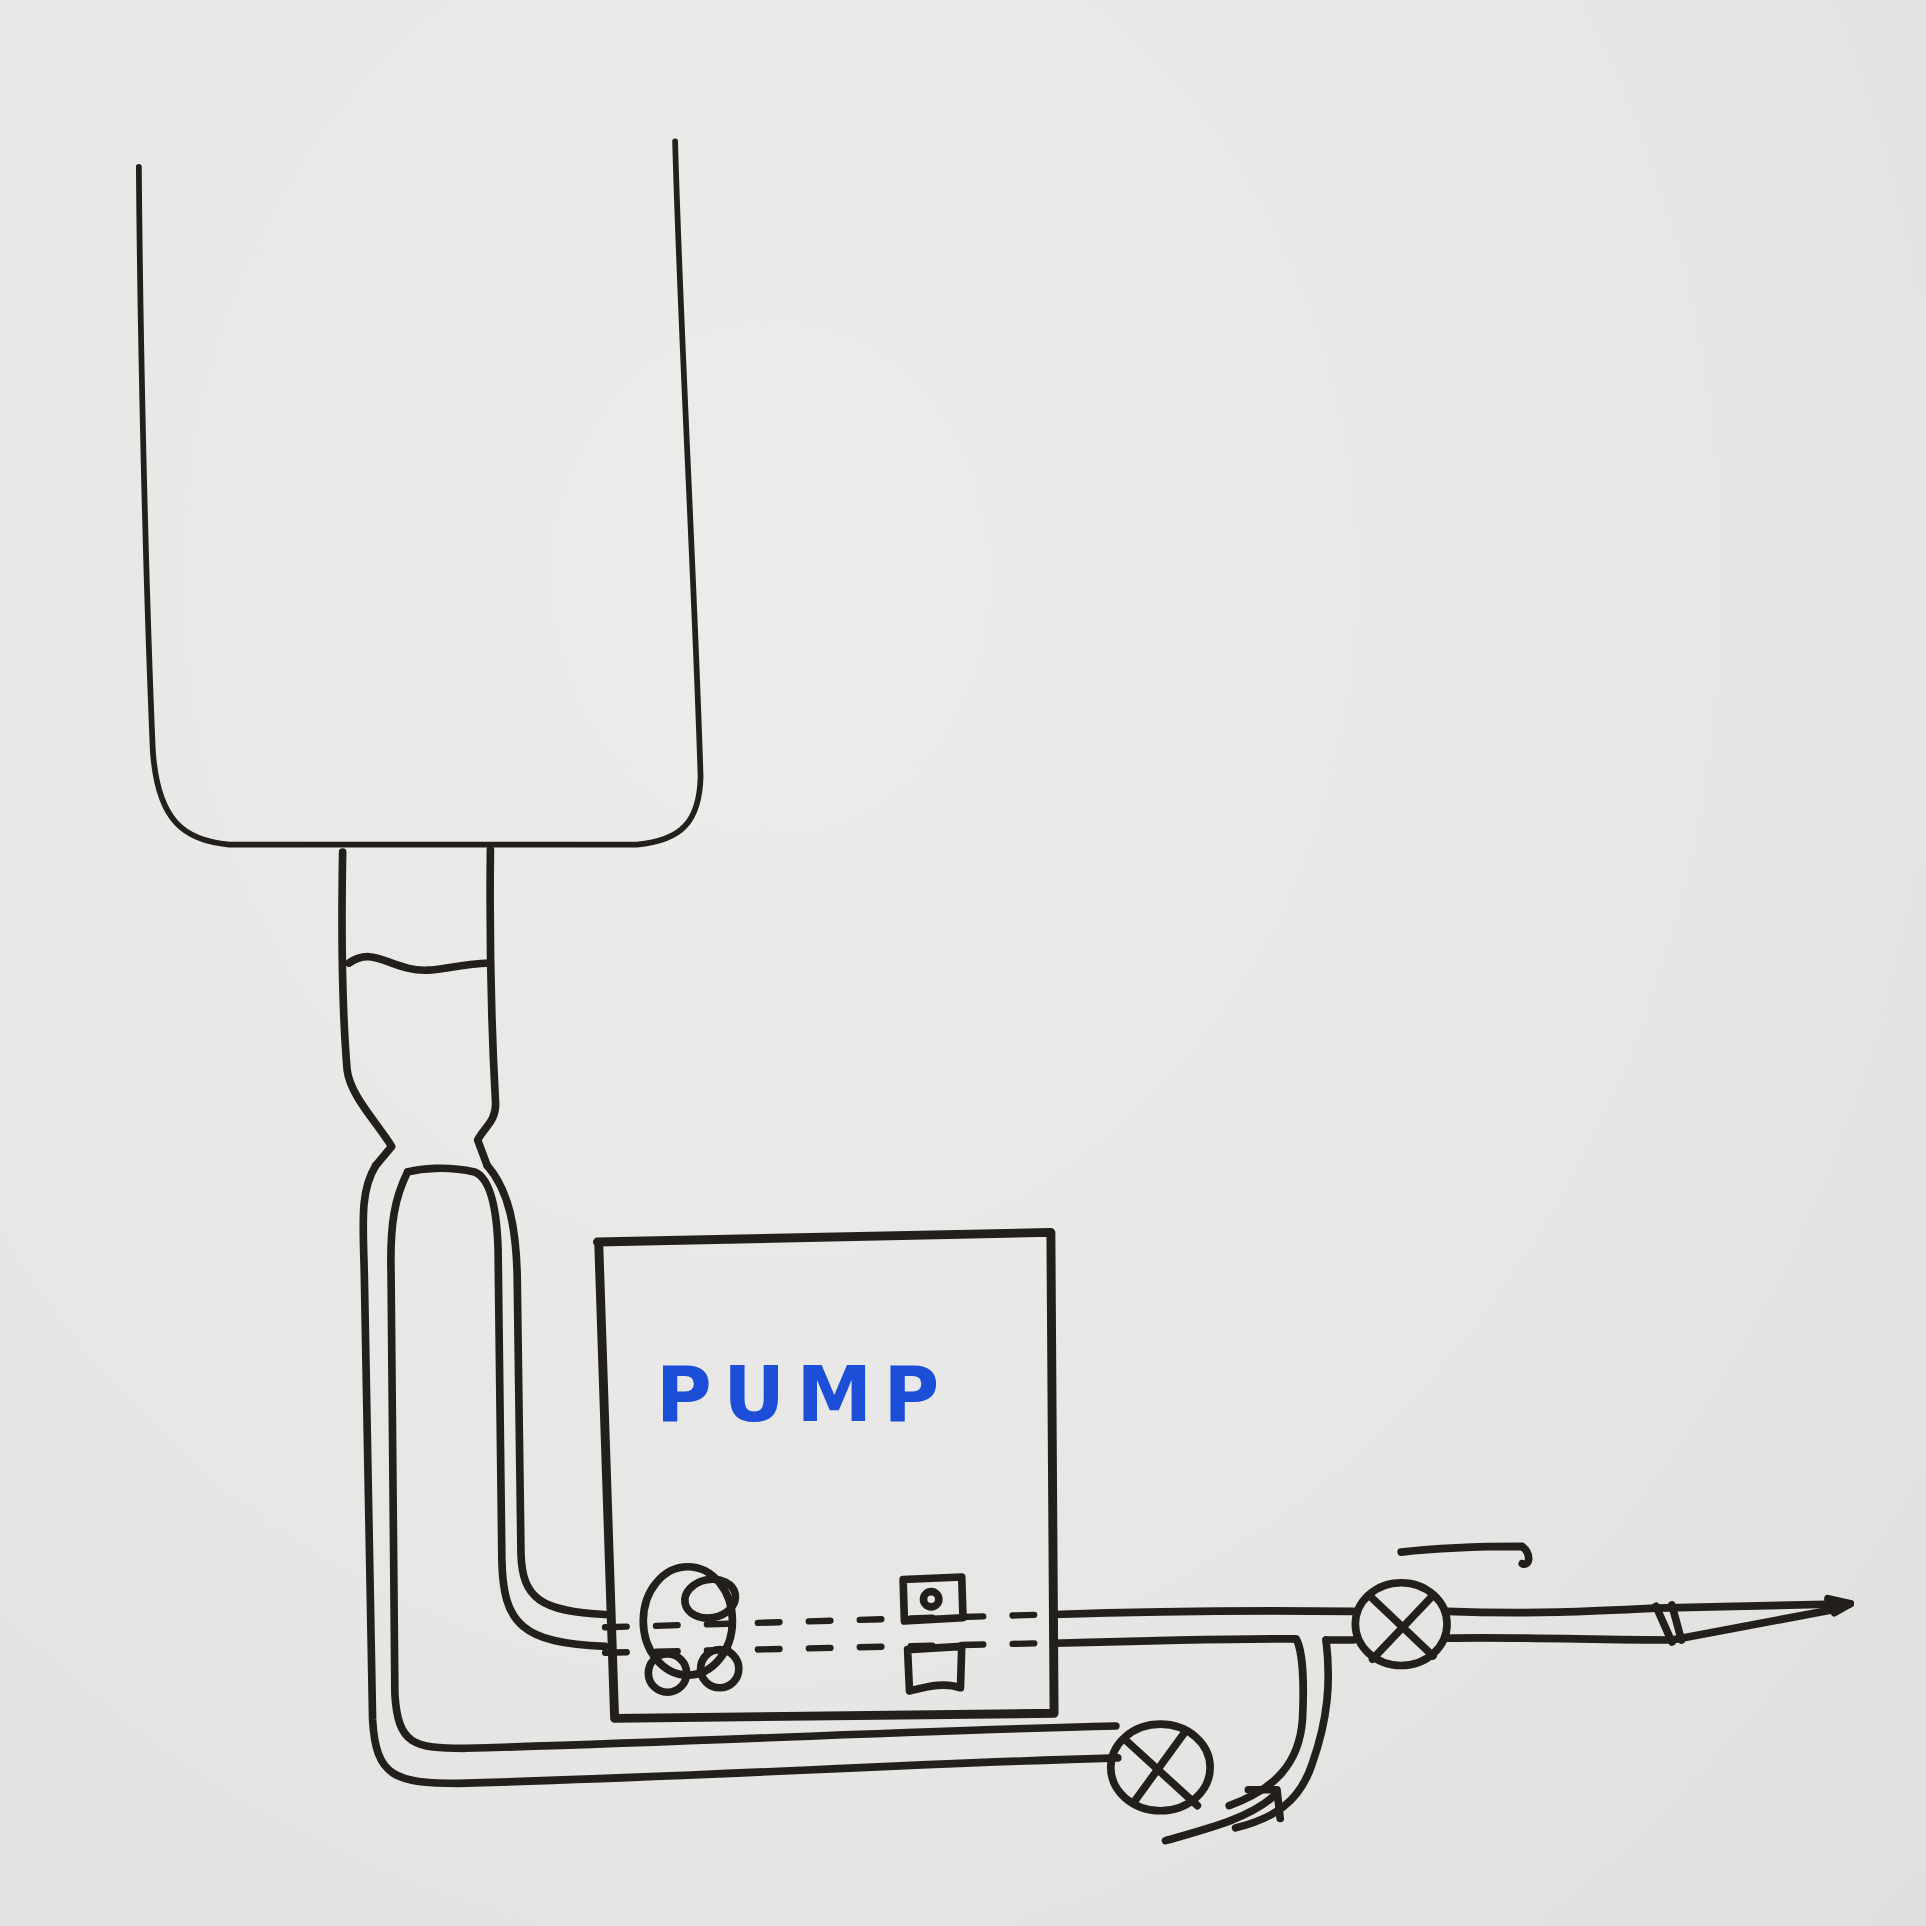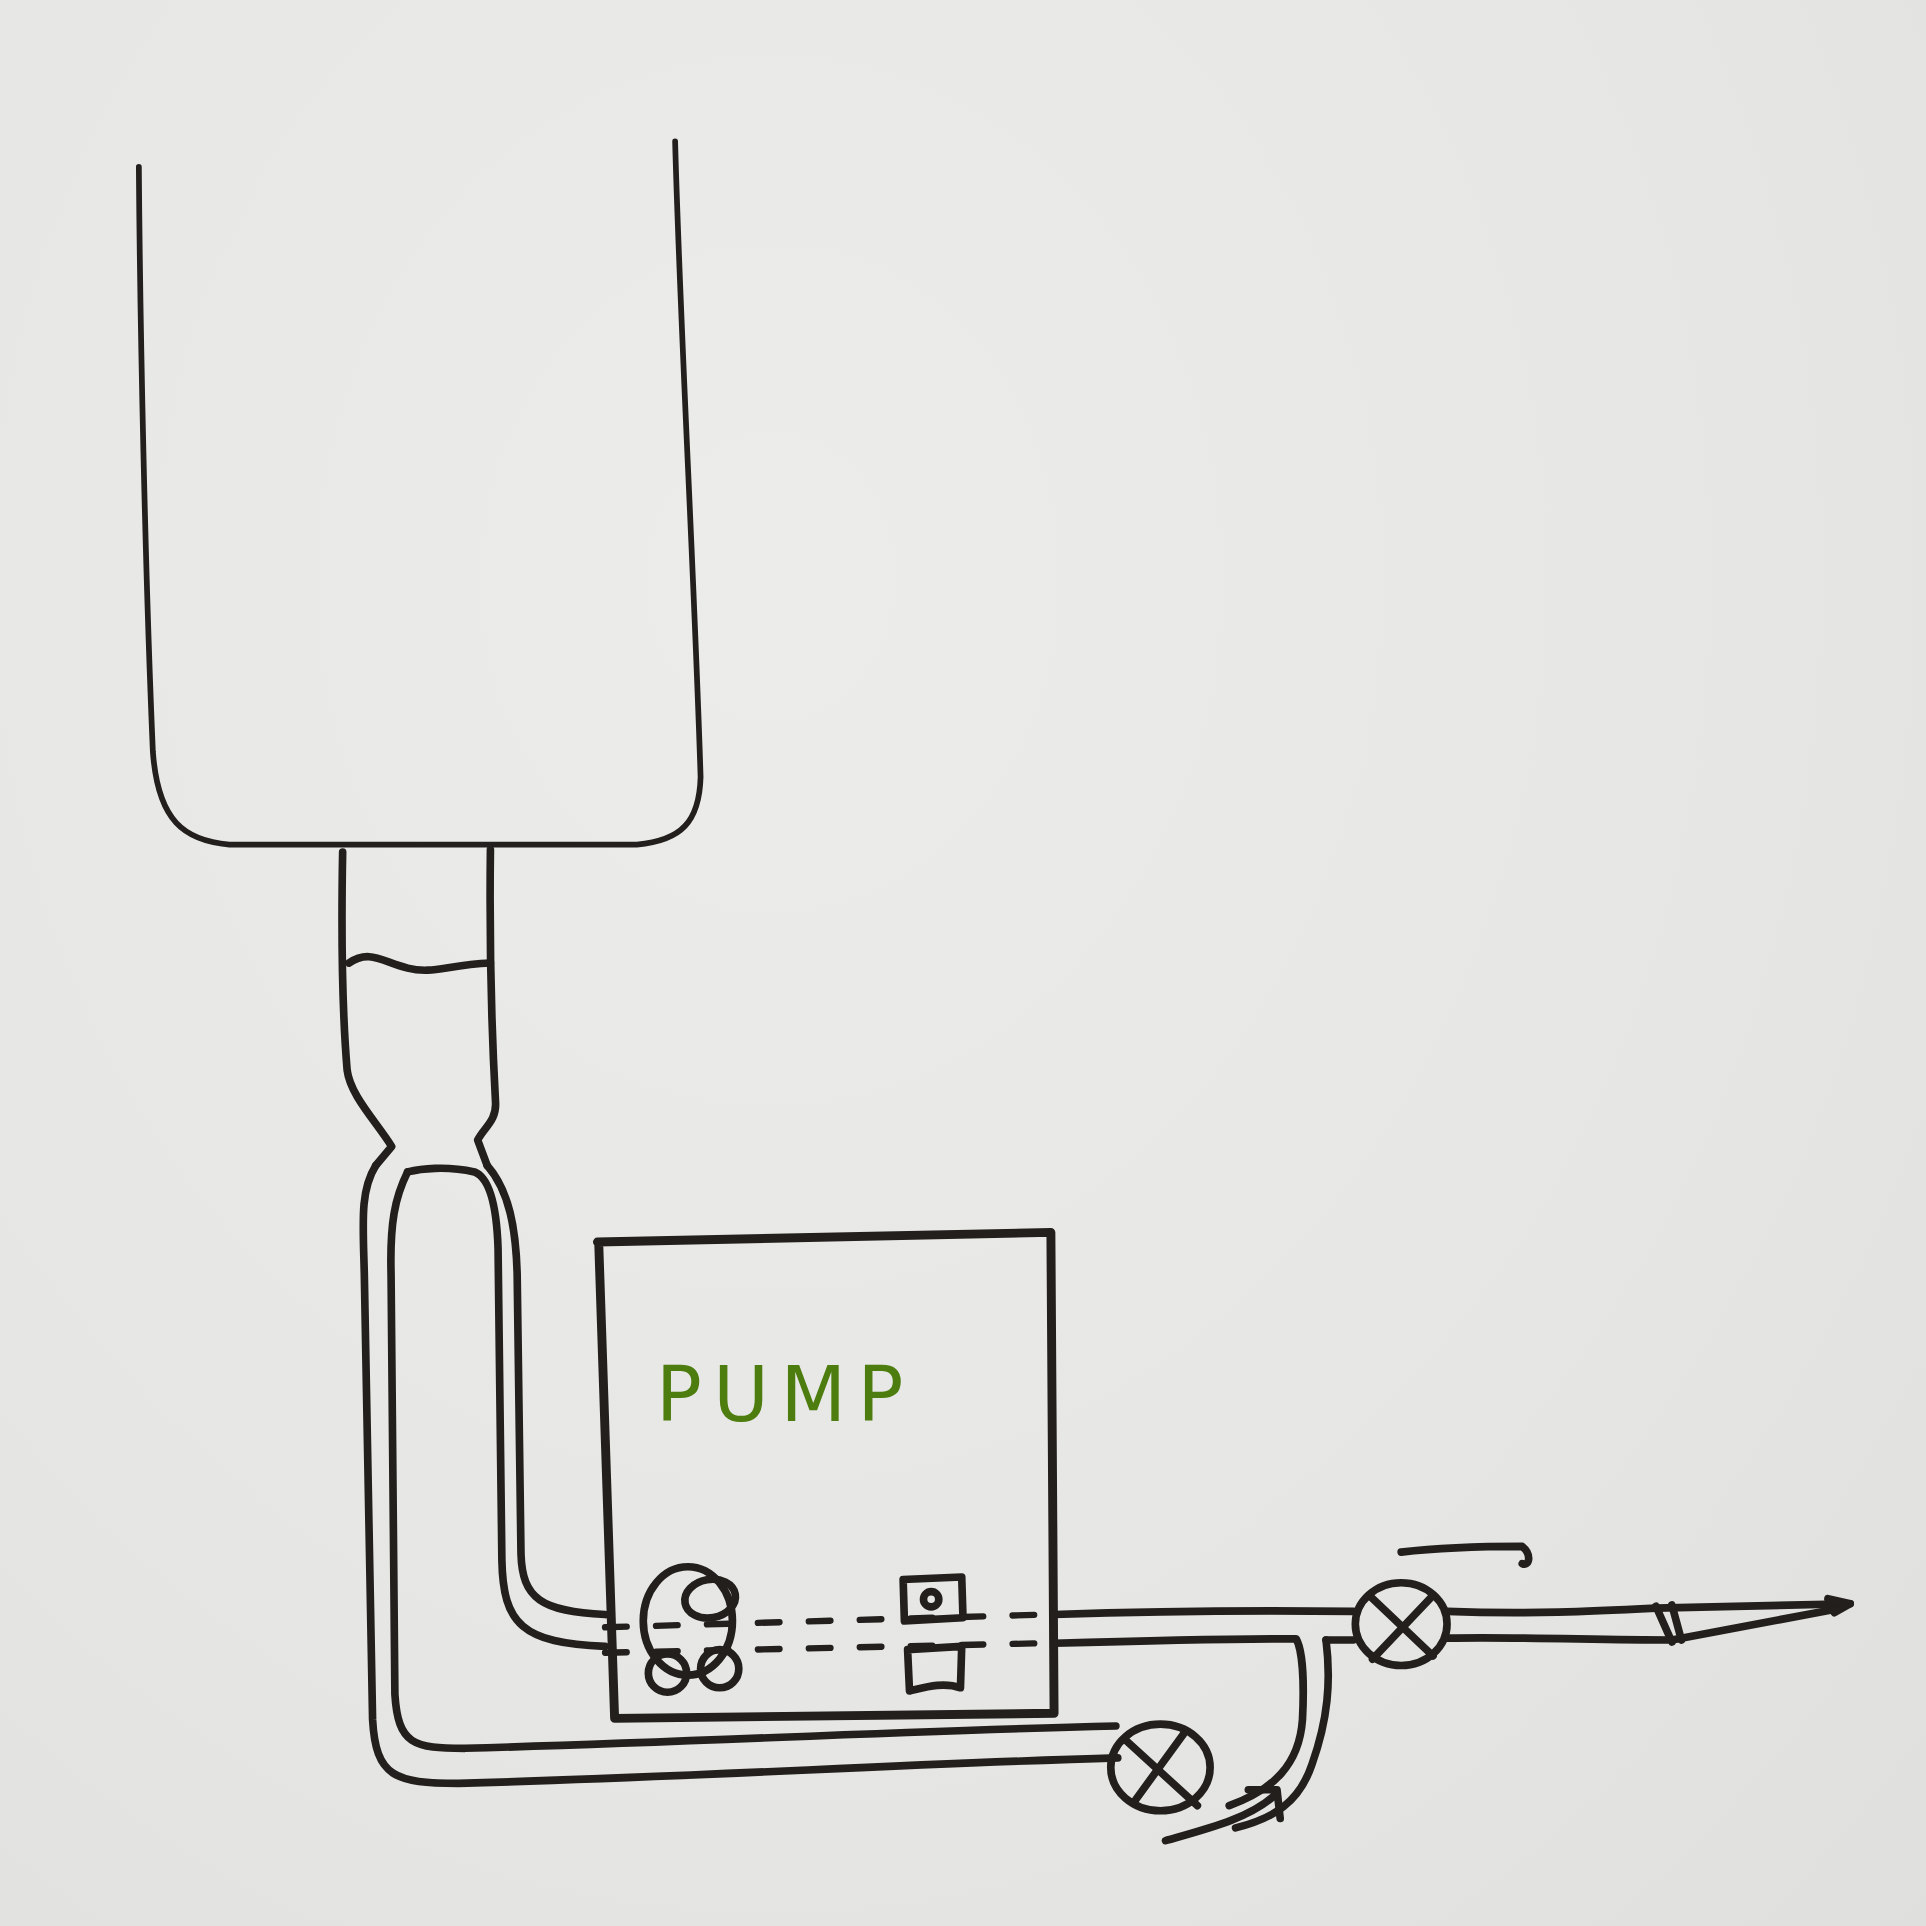--- a/index.html
+++ b/index.html
@@ -14,22 +14,22 @@
     }
     svg.sketch { position: absolute; left: 0; top: 0; }
     .ink { fill: none; stroke: #231f1d; stroke-linecap: round; stroke-linejoin: round; }
     .thin { stroke-width: 9; }
     .med { stroke-width: 12; }
     .thick { stroke-width: 14; }
     .dash { stroke-dasharray: 34 46; stroke-width: 10; }
     .label {
       position: absolute; left: 656px; top: 1350px;
       font-family: "DejaVu Sans", sans-serif;
-      font-size: 76px; letter-spacing: 11.5px; color: #4d7c0f;
-      font-weight: normal;
+      font-size: 76px; letter-spacing: 11.5px; color: #1d4ed8;
+      font-weight: bold;
     }
   </style>
 </head>
 <body>
 
 <div class="paper"></div>
 
 <svg class="sketch" width="1926" height="1926" viewBox="0 0 3024 3024">
 
   <g>

